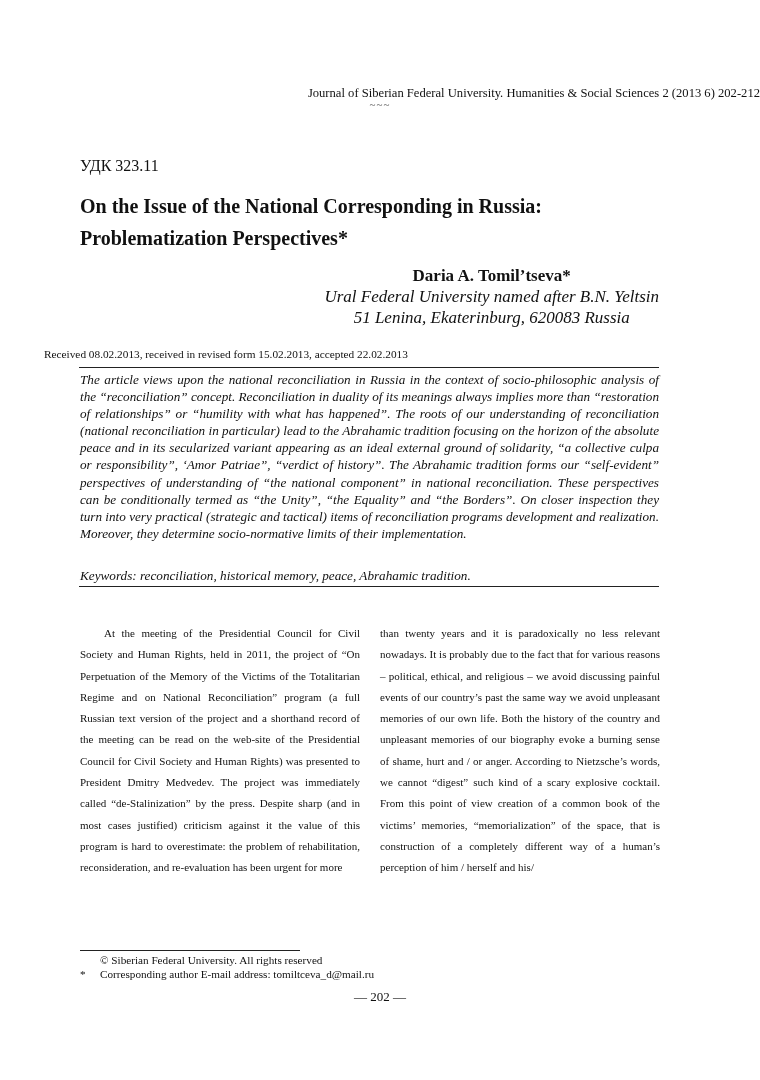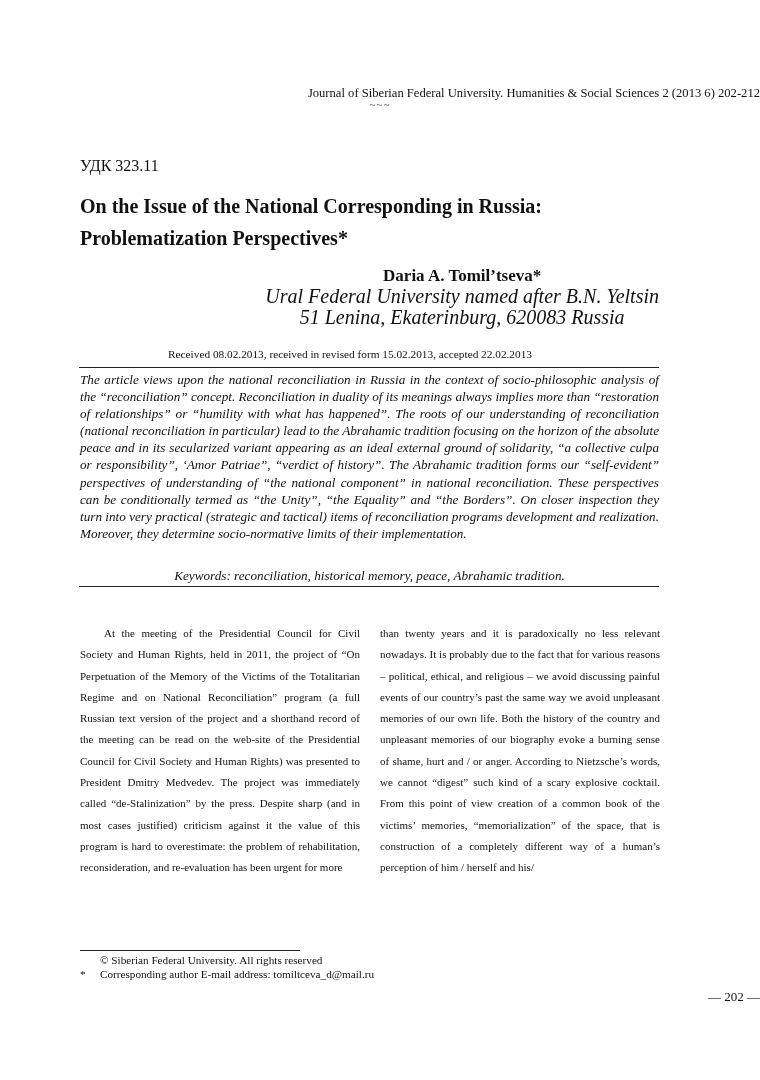--- a/index.html
+++ b/index.html
@@ -18,48 +18,48 @@
     }
     #udk { left: 80px; top: 157px; font-size: 16px; }
     #title {
       left: 80px; top: 190px; width: 600px;
       font-size: 20px; font-weight: bold; line-height: 32px;
     }
     #author-block {
       right: 101px; top: 265px; text-align: center; line-height: 21px;
     }
     #author-name { font-size: 17px; font-weight: bold; }
-    .aff { font-size: 20px; font-style: italic; }
+    .aff { font-size: 17px; font-style: italic; }
     #received {
-      left: 0; width: 700px; top: 348px; text-align: center; font-size: 11.3px;
+      left: 0; width: 700px; top: 348px; font-size: 11.3px; padding-left: 44px;
     }
     .rule { left: 79px; width: 580px; height: 0; border-top: 1.3px solid #222; }
     #rule-top { top: 367px; }
     #rule-bottom { top: 586px; }
     #abstract {
       left: 80px; top: 371px; width: 579px;
       font-size: 13.2px; font-style: italic; line-height: 17.1px;
       text-align: justify; margin: 0;
     }
     #keywords {
       left: 80px; top: 567px; width: 579px;
-      font-size: 13.2px; font-style: italic; line-height: 17px; margin: 0; text-align: center;
+      font-size: 13.2px; font-style: italic; line-height: 17px; margin: 0;
     }
     .col {
       top: 623px; width: 280px;
       font-size: 11px; line-height: 21.3px; text-align: justify; margin: 0;
     }
     #col-left { left: 80px; text-indent: 24px; }
     #col-right { left: 380px; }
     #footnote-rule { left: 80px; top: 950px; width: 220px; border-top: 1px solid #222; height: 0; }
     .fn { font-size: 11.2px; line-height: 14px; }
     #fn-copyright { left: 100px; top: 953px; }
     #fn-star { left: 80px; top: 967px; }
     #fn-corresponding { left: 100px; top: 967px; }
-    #page-number { left: 0; width: 760px; top: 989px; text-align: right; font-size: 13px; }
+    #page-number { left: 0; width: 760px; top: 989px; text-align: center; font-size: 13px; }
   </style>
 </head>
 <body>
 
 <div id="journal-header" class="abs">Journal of  Siberian Federal University.  Humanities &amp; Social Sciences 2 (2013 6) 202-212</div>
 <div id="tilde" class="abs">~~~</div>
 
 <div id="udk" class="abs">УДК 323.11</div>
 
 <div id="title" class="abs">

